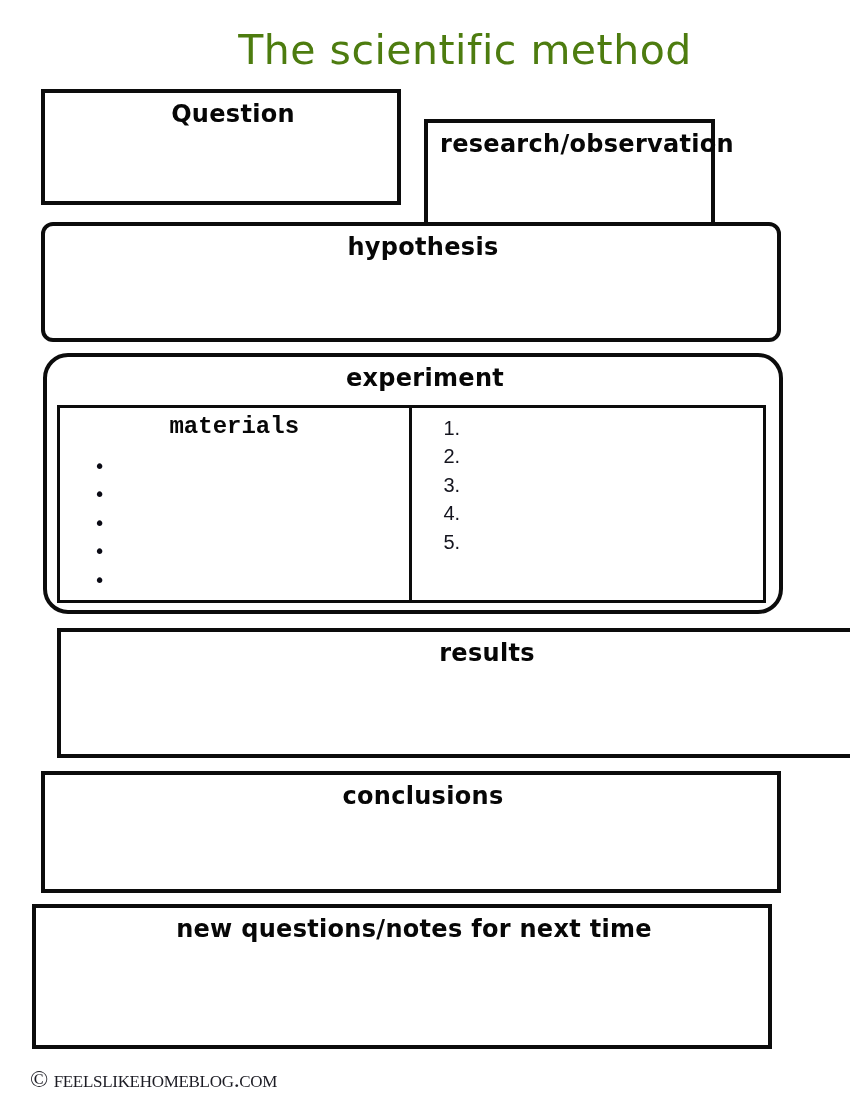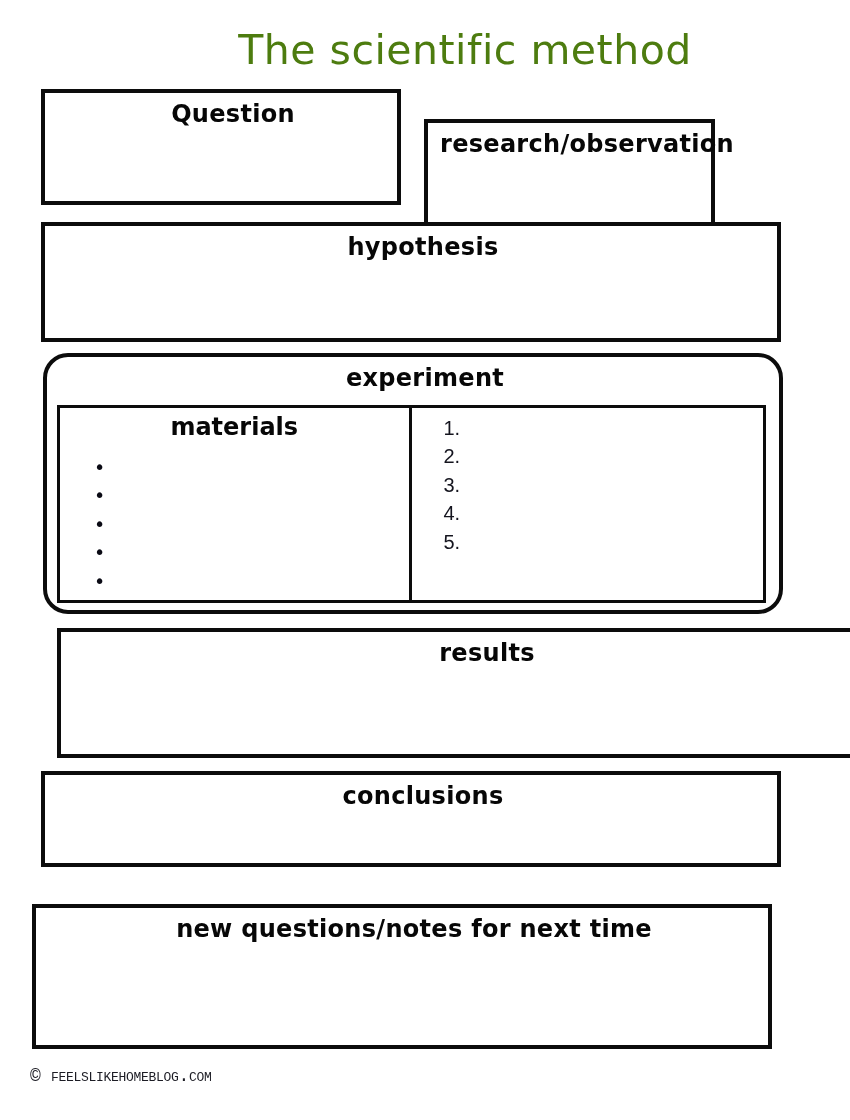--- a/index.html
+++ b/index.html
@@ -41,24 +41,24 @@
     font-weight: 800;
     padding-top: 7px;
     letter-spacing: 0.3px;
     color: #070707;
     padding-left: 12px;
   }
   
   .box-question   { left: 41px;  top: 89px;  width: 360px; height: 116px; }
   .box-research   { left: 424px; top: 88px;  width: 291px; height: 117px; margin-top: 31px; }
   
-  .box-hypothesis { left: 41px;  top: 222px; width: 740px; height: 120px; }
+  .box-hypothesis { left: 41px;  top: 222px; width: 740px; height: 120px; border-radius: 12px; }
   .box-experiment { left: 43px;  top: 353px; width: 740px; height: 261px; border-radius: 25px; }
   .box-results    { left: 57px;  top: 628px; width: 836px; height: 130px; }
-  .box-conclusions{ left: 41px;  top: 771px; width: 740px; height: 96px; }
+  .box-conclusions{ left: 41px;  top: 771px; width: 740px; height: 122px; }
   .box-newq       { left: 32px;  top: 904px; width: 740px; height: 145px; }
 
   
   .exp-table {
     position: absolute;
     left: 10px;
     right: 13px;
     top: 48px;
     bottom: 7px;
     border: 3px solid #0c0c0c;
@@ -70,20 +70,21 @@
     position: relative;
     box-sizing: border-box;
   }
   .exp-col-materials { border-right: 3px solid #0c0c0c; }
   .col-label {
     text-align: center;
     font-size: 24px;
     font-weight: 800;
     padding-top: 5px;
     color: #070707;
+    font-family: Liberation Mono, monospace;
   }
   .bullet-list {
     margin: 12px 0 0 34px;
   }
   .bullet-item {
     height: 28.5px;
     display: flex;
     align-items: center;
   }
   .bullet-glyph {
@@ -99,25 +100,25 @@
     height: 28.5px;
     display: flex;
     align-items: center;
     font-size: 20px;
     color: #14141e;
   }
   .footer {
     position: absolute;
     left: 30px;
     top: 1066px;
-    font-size: 18px;
+    font-size: 24px;
     font-variant: small-caps;
     letter-spacing: -0.3px;
     color: #1c1c24;
-    font-family: Liberation Mono, monospace;
+    font-family: Liberation Serif, serif;
   }
 </style>
 </head>
 <body>
 
 <div class="sheet">
 
   <div class="page-title">The scientific method</div>
 
   <div class="box box-question">

